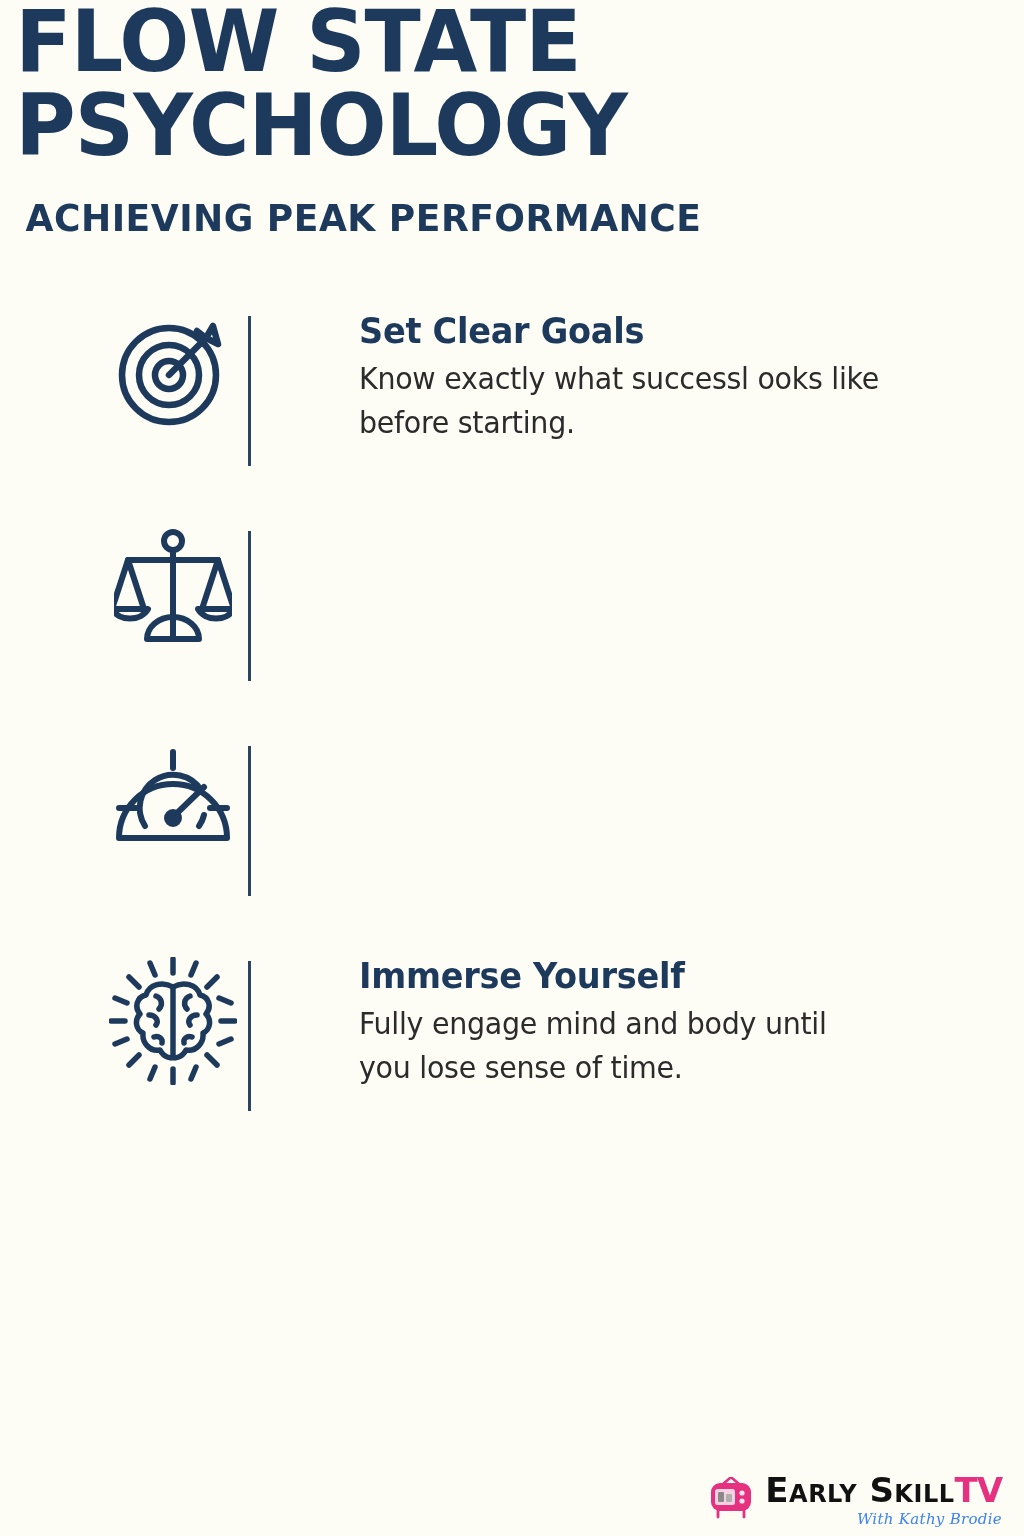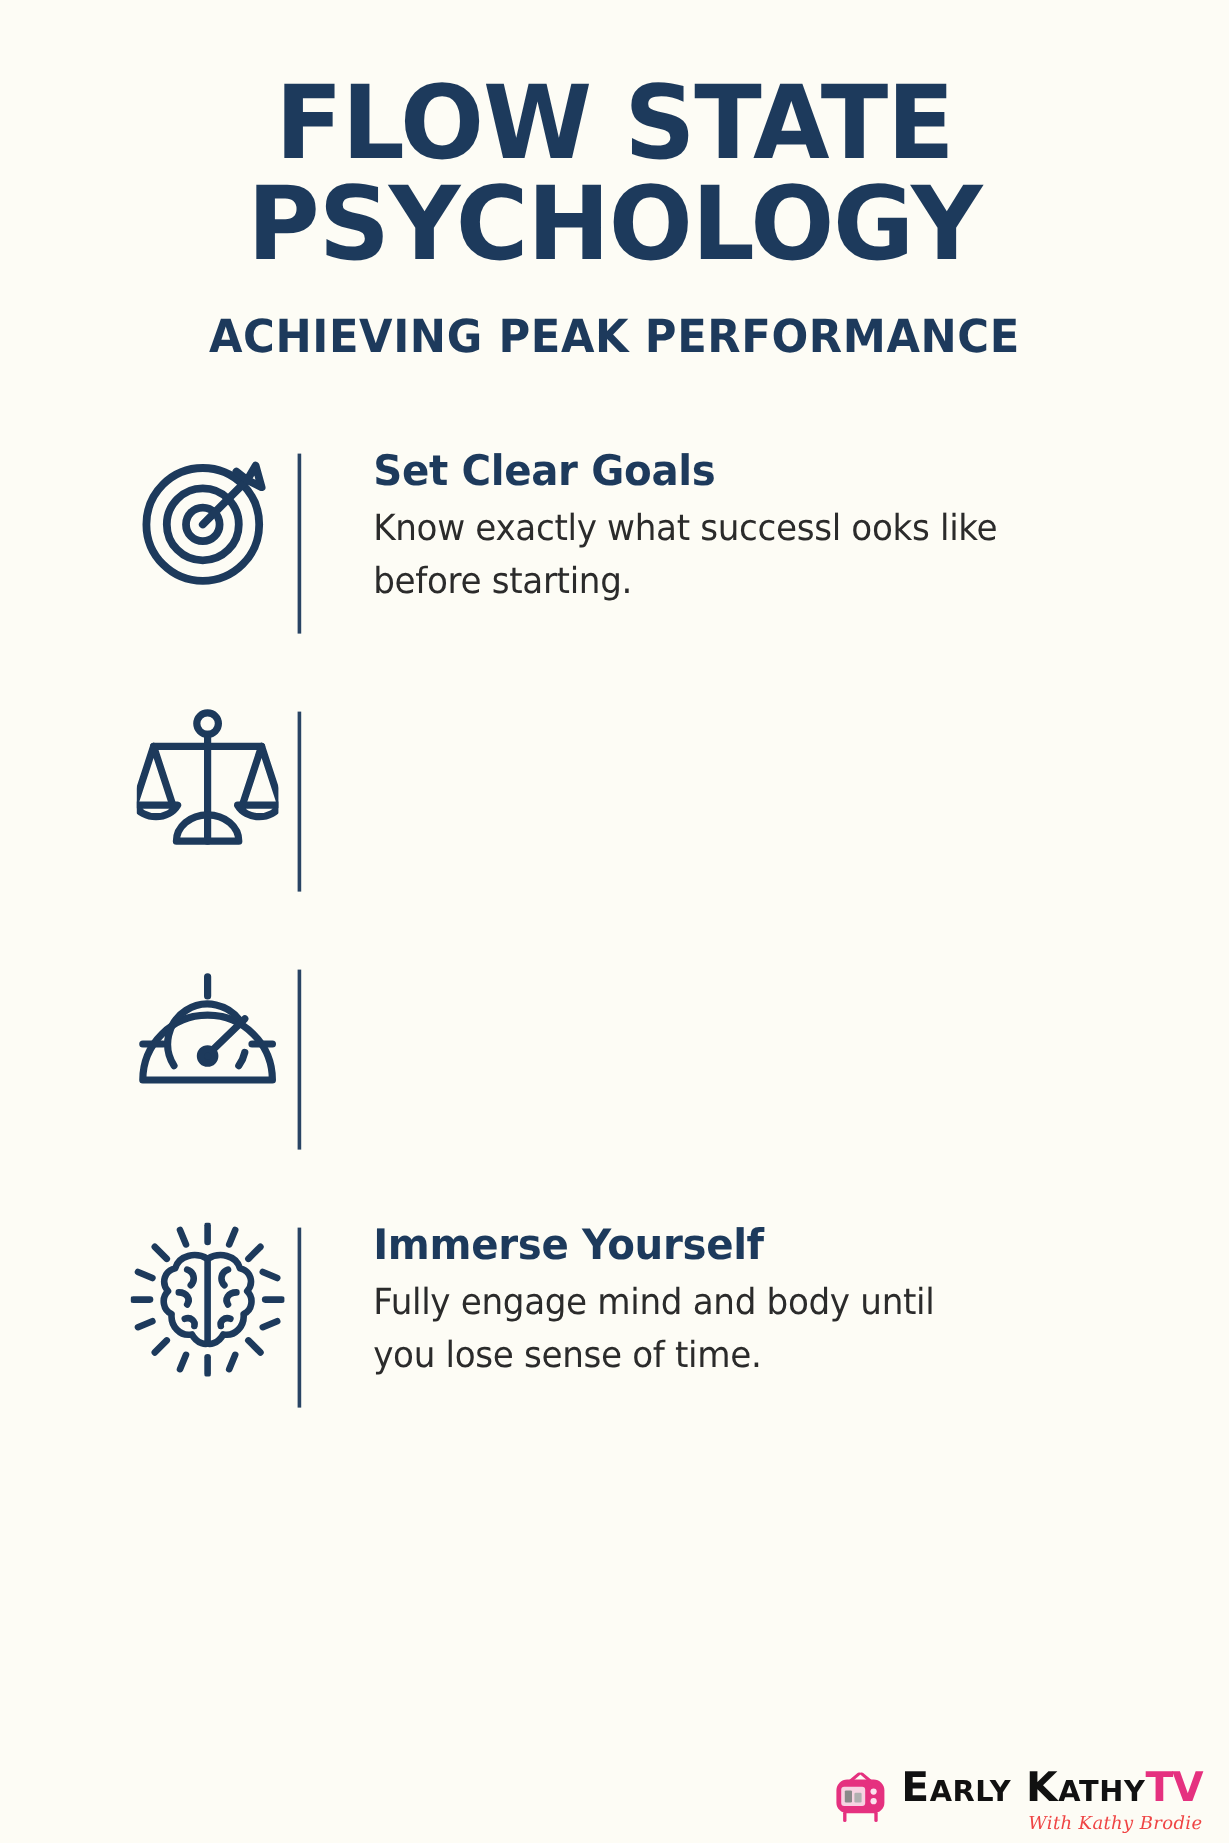--- a/index.html
+++ b/index.html
@@ -10,22 +10,20 @@
     width: 1024px;
     height: 1536px;
     background: #fdfcf5;
     font-family: "Liberation Sans", sans-serif;
     overflow: hidden;
     position: relative;
   }
 
   
   .header {
-    padding-top: 62px;
-    text-align: center;
   }
   .title {
     font-family: "DejaVu Sans", sans-serif;
     font-weight: bold;
     font-size: 85px;
     line-height: 0.99;
     letter-spacing: -1px;
     color: #1d3a5c;
     text-transform: uppercase;
     margin: 0;
@@ -71,20 +69,21 @@
     flex: 0 0 3px;
     background: #1d3a5c;
     height: 150px;
     margin-top: 10px;
     margin-right: 0;
     opacity: 0.95;
   }
   .text-cell {
     padding-left: 60px;
     padding-top: 6px;
+    margin-left: 48px;
   }
   .item-title {
     font-family: "DejaVu Sans", sans-serif;
     font-weight: bold;
     font-size: 35px;
     color: #1d3a5c;
     margin: 0 0 6px 0;
     line-height: 1.12;
     letter-spacing: -0.3px;
     transform: scaleX(0.96);
@@ -127,21 +126,21 @@
   }
   .logo-main .tv {
     color: #e5317f;
     letter-spacing: -1px;
     text-align: center;
   }
   .logo-sub {
     font-family: "DejaVu Serif", serif;
     font-style: italic;
     font-size: 15px;
-    color: #ef4444;
+    color: #3b82f6;
     margin-top: 3px;
     letter-spacing: 0.3px;
   }
 </style>
 </head>
 <body>
 
 <div class="header">
   <h1 class="title">
     <span>FLOW STATE</span>
@@ -261,17 +260,17 @@
       <rect x="9" y="15" width="6" height="10" rx="1" fill="#8a8a8a"></rect>
       <rect x="17" y="17" width="6" height="8" rx="1" fill="#b0b0b0"></rect>
       <circle cx="33" cy="16" r="2.6" fill="#fbe3ee"></circle>
       <circle cx="33" cy="24" r="2.6" fill="#fbe3ee"></circle>
       <path d="M9 34 L9 40" stroke="#e5317f" stroke-width="2.8" stroke-linecap="round"></path>
       <path d="M35 34 L35 40" stroke="#e5317f" stroke-width="2.8" stroke-linecap="round"></path>
     </svg>
   </span>
   <span class="logo-text-wrap">
     <span class="logo-main">
-      <span>Early Kathy</span><span class="tv">TV</span>
+      <span>Early Skill</span><span class="tv">TV</span>
     </span>
     <span class="logo-sub">With Kathy Brodie</span>
   </span>
 </div>
 
 </body></html>

